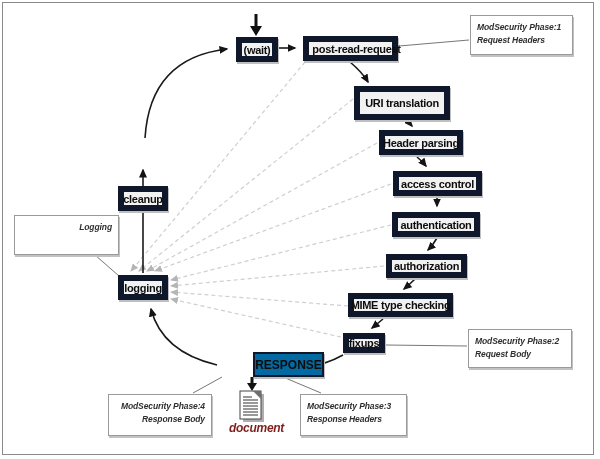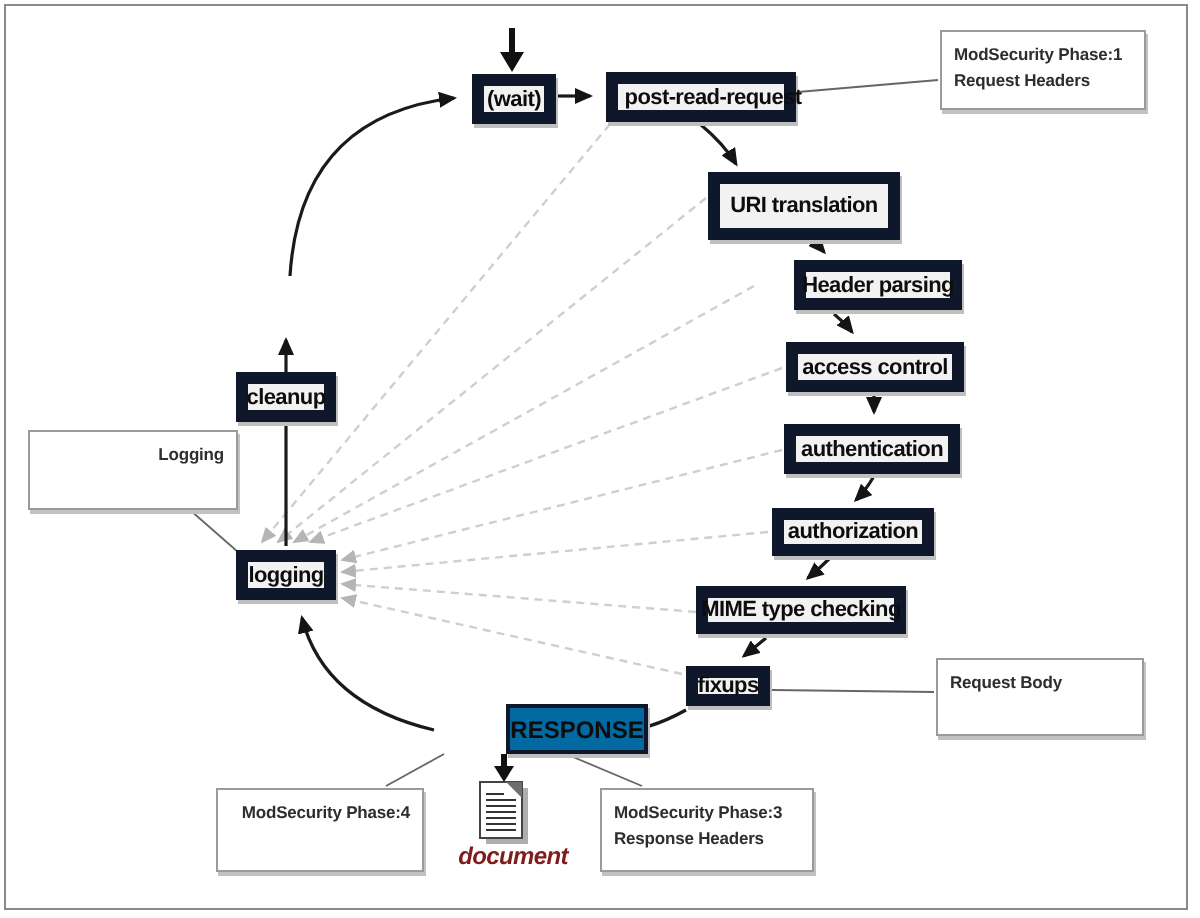--- a/index.html
+++ b/index.html
@@ -19,21 +19,21 @@
     white-space:nowrap;box-sizing:border-box;
   }
   .stage.caps{font-size:12px;letter-spacing:0;border-width:2.5px;background:#0369a1;margin-left:36px;}
   .annot{
     position:absolute;z-index:2;background:#ffffff;border:1px solid #9a9a9a;
     box-shadow:1px 2px 0 #c2c2c2;box-sizing:border-box;
     font-weight:bold;font-size:8.5px;letter-spacing:-0.1px;line-height:1.55;color:#2e2e2e;
     padding:5px 6px;white-space:nowrap;
   }
   .annot.right{text-align:right;}
-  .annot div{white-space:nowrap;}
+  .annot div{white-space:nowrap;font-style:italic;}
   .doc-icon{position:absolute;z-index:2;}
   .doc-label{
     position:absolute;z-index:2;font-weight:bold;font-style:italic;font-size:12px;
     color:#7f1d1d;text-align:right;letter-spacing:-0.3px;
   }
 </style>
 </head>
 <body>
 
 <div class="frame"></div>
@@ -89,42 +89,44 @@
 
   <g>
     <line x1="252" y1="377" x2="252" y2="384" stroke="#111" stroke-width="3"></line>
     <polygon points="247,383 257,383 252,391" fill="#111"></polygon>
   </g>
 </svg>
 
 <div class="stage" style="left:236px;top:37px;width:42px;height:25px;">(wait)</div>
 <div class="stage" style="left:303px;top:36px;width:95px;height:25px;padding-left:12px;">post-read-request</div>
 <div class="stage" style="left:354px;top:86px;width:96px;height:34px;">URI translation</div>
-<div class="stage" style="left:397px;top:130px;width:84px;height:25px;">Header parsing</div>
+<div class="stage" style="left:379px;top:130px;width:84px;height:25px;">Header parsing</div>
 <div class="stage" style="left:393px;top:171px;width:89px;height:25px;">access control</div>
 <div class="stage" style="left:392px;top:212px;width:88px;height:25px;">authentication</div>
 <div class="stage" style="left:386px;top:254px;width:81px;height:24px;">authorization</div>
 <div class="stage" style="left:348px;top:293px;width:105px;height:24px;">MIME type checking</div>
 <div class="stage" style="left:343px;top:333px;width:42px;height:20px;">fixups</div>
 <div class="stage caps" style="left:217px;top:352px;width:71px;height:25px;">RESPONSE</div>
 <div class="stage" style="left:118px;top:275px;width:50px;height:25px;">logging</div>
 <div class="stage" style="left:118px;top:140px;width:50px;height:25px;margin-top:46px;">cleanup</div>
 
 <div class="annot" style="left:470px;top:15px;width:103px;height:40px;">
   <div>ModSecurity Phase:1</div>
   <div>Request Headers</div>
 </div>
 <div class="annot" style="left:468px;top:329px;width:104px;height:39px;">
+  <div>ModSecurity Phase:2</div>
   <div>Request Body</div>
 </div>
 <div class="annot right" style="left:14px;top:215px;width:105px;height:40px;">
   <div>Logging</div>
 </div>
 <div class="annot right" style="left:108px;top:394px;width:104px;height:42px;">
   <div>ModSecurity Phase:4</div>
+  <div>Response Body</div>
 </div>
 <div class="annot" style="left:300px;top:394px;width:107px;height:42px;">
   <div>ModSecurity Phase:3</div>
   <div>Response Headers</div>
 </div>
 
 <div class="doc-icon" style="left:238px;top:390px;">
   <svg width="28" height="34" viewBox="0 0 28 34">
     <rect x="5" y="4" width="21" height="28" fill="#aeaeae"></rect>
     <rect x="2" y="1" width="21" height="28" fill="#ffffff" stroke="#444" stroke-width="1"></rect>

